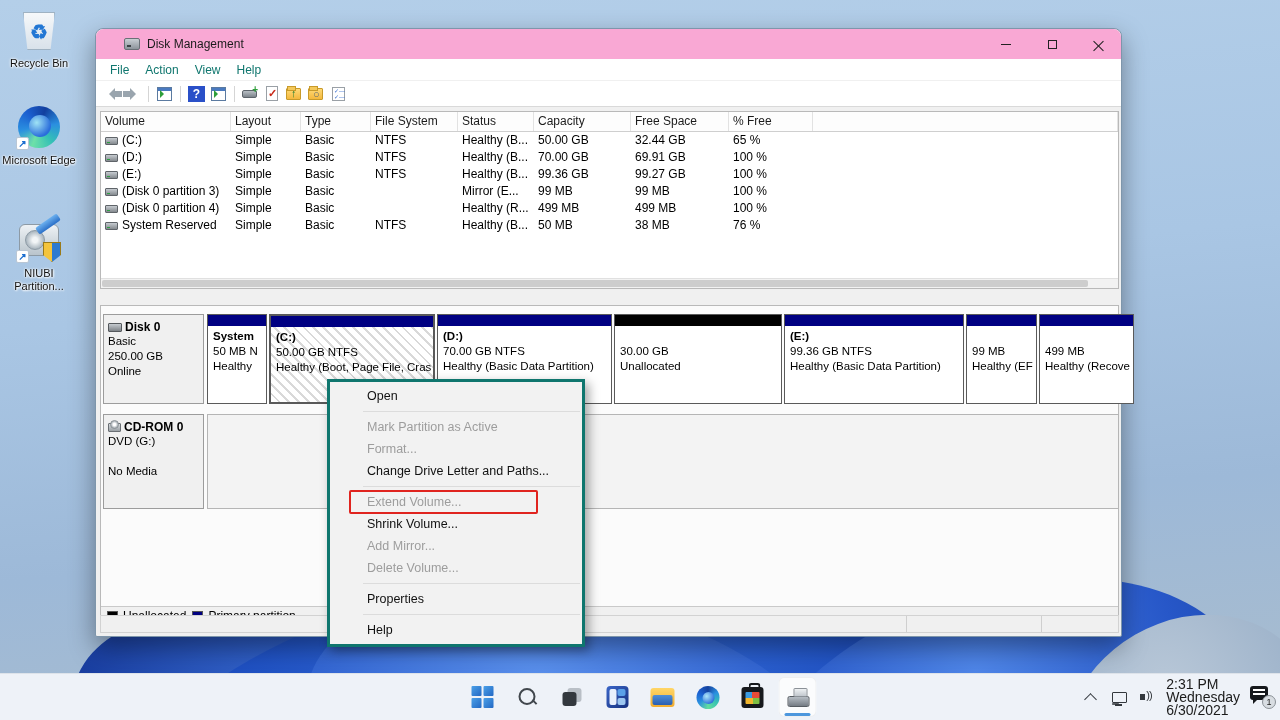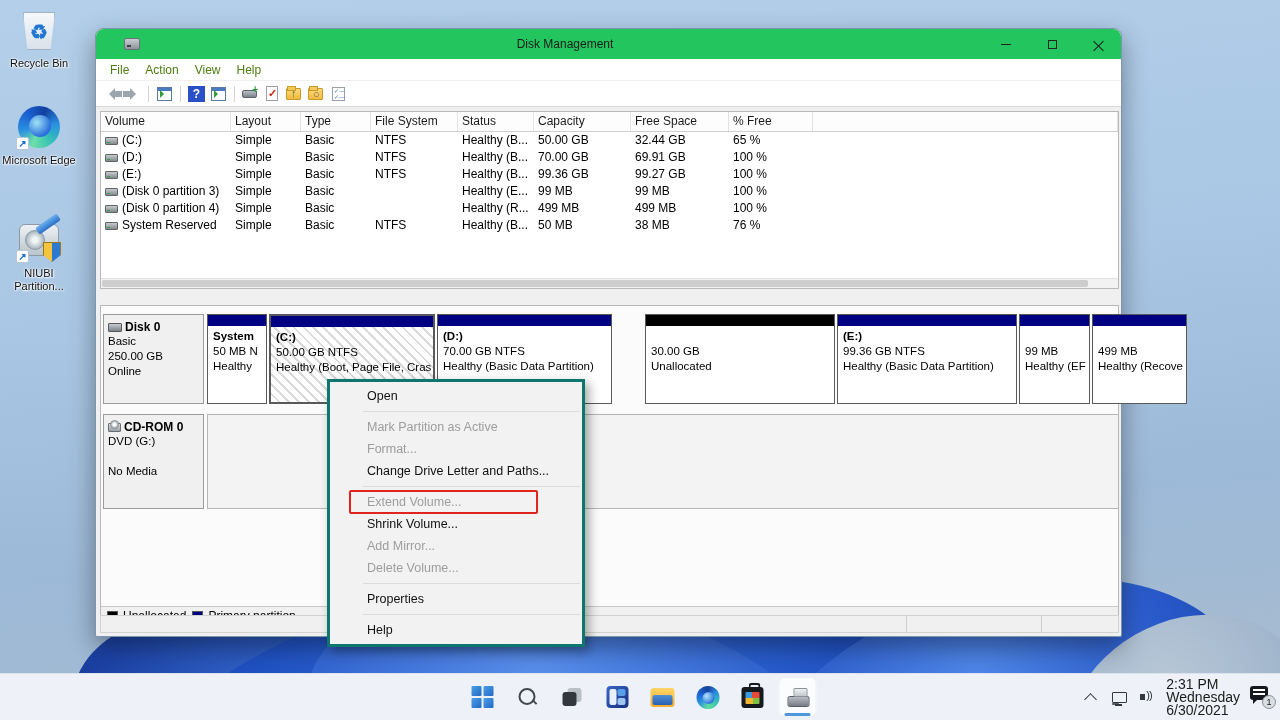--- a/index.html
+++ b/index.html
@@ -45,35 +45,35 @@
   .niubi-pencil { position:absolute; left:20px; top:4px; width:26px; height:8px; border-radius:2px;
     background:linear-gradient(180deg,#6db1ef,#2a6fc8); transform:rotate(-35deg); }
   .niubi-shield { position:absolute; right:2px; bottom:2px; width:18px; height:20px;
     clip-path:polygon(0 0,100% 0,100% 65%,50% 100%,0 65%);
     background:linear-gradient(90deg,#f4c43c 50%,#2e7ad0 50%); border:1px solid #9a7a1a; }
 
   
   .window { position:absolute; left:95px; top:28px; width:1027px; height:609px;
     background:#f0f0f0; border:1px solid #7e96ab; border-radius:8px 8px 2px 2px;
     box-shadow:0 10px 26px rgba(0,0,0,.38); }
-  .titlebar { height:30px; display:flex; align-items:center; background:#22c55e; border-radius:8px 8px 0 0; padding-left:28px;text-align:center; }
+  .titlebar { height:30px; display:flex; align-items:center; background:#f9a8d4; border-radius:8px 8px 0 0; padding-left:28px; }
   .title-ico { width:16px; height:12px; margin-right:7px; position:relative;
     background:linear-gradient(180deg,#c9ced3,#8d949b); border-radius:2px; border:1px solid #6a7076; }
   .title-ico::after { content:""; position:absolute; left:2px; bottom:2px; width:4px; height:2px; background:#3d4247; }
   .title-txt { font-size:12px; color:#1b1b1b; flex:1; }
   .win-controls { display:flex; height:100%; }
   .win-btn { width:46px; height:100%; display:flex; align-items:center; justify-content:center; }
   .glyph-min { width:10px; height:1px; background:#222; }
   .glyph-max { width:9px; height:9px; border:1px solid #222; }
   .glyph-close { position:relative; width:11px; height:11px; }
   .glyph-close::before,.glyph-close::after { content:""; position:absolute; left:5px; top:0; width:1px; height:14px; background:#222; }
   .glyph-close::before { transform:rotate(45deg);} .glyph-close::after { transform:rotate(-45deg);}
 
   .menubar { height:22px; background:#fff; display:flex; align-items:center; padding-left:6px; border-bottom:1px solid #f0f0f0; }
-  .menubar span { font-size:12px; color:#4d7c0f; padding:2px 8px; }
+  .menubar span { font-size:12px; color:#0f766e; padding:2px 8px; }
   .toolbar { height:26px; background:#fff; display:flex; align-items:center; padding-left:6px; border-bottom:1px solid #d9d9d9; gap:5px; }
   .tb-sep { width:1px; height:16px; background:#d5d5d5; margin:0 2px; }
   .tb-ico { width:17px; height:16px; position:relative; display:inline-block; }
   .arrow-l,.arrow-r { width:0; height:0; border:6px solid transparent; position:absolute; top:2px; }
   .arrow-l { border-right-color:#9aa5ae; left:1px; }
   .arrow-r { border-left-color:#9aa5ae; left:6px; }
   .arrow-l::after { content:""; position:absolute; left:6px; top:-3px; width:7px; height:6px; background:#9aa5ae; }
   .arrow-r::after { content:""; position:absolute; left:-13px; top:-3px; width:7px; height:6px; background:#9aa5ae; }
   .ico-window { position:absolute; inset:1px; background:#fff; border:1px solid #5b7aa0; }
   .ico-window::before { content:""; position:absolute; left:0; right:0; top:0; height:3px; background:#4a7ac0; }
@@ -357,21 +357,21 @@
           <div></div>
         </div>
         <div class="lp-grid lp-row">
           <div class="vol-cell">
             <span class="vol-ico"></span>
             <span>(Disk 0 partition 3)</span>
           </div>
           <div>Simple</div>
           <div>Basic</div>
           <div></div>
-          <div>Healthy (E...</div>
+          <div>Mirror (E...</div>
           <div>99 MB</div>
           <div>99 MB</div>
           <div>100 %</div>
           <div></div>
         </div>
         <div class="lp-grid lp-row">
           <div class="vol-cell">
             <span class="vol-ico"></span>
             <span>(Disk 0 partition 4)</span>
           </div>
@@ -433,21 +433,21 @@
             </div>
           </div>
           <div class="part" style="width: 175px;">
             <div class="bar" style="background: rgb(0, 0, 130);"></div>
             <div class="ptxt">
               <div class="l1">(D:)</div>
               <div class="l2">70.00 GB NTFS</div>
               <div class="l3">Healthy (Basic Data Partition)</div>
             </div>
           </div>
-          <div class="part" style="width: 190px; margin-left: 31px;">
+          <div class="part" style="width: 168px;">
             <div class="bar" style="background: rgb(0, 0, 0);"></div>
             <div class="ptxt">
               <div class="l1"></div>
               <div class="l2">30.00 GB</div>
               <div class="l3">Unallocated</div>
             </div>
           </div>
           <div class="part" style="width: 180px;">
             <div class="bar" style="background: rgb(0, 0, 130);"></div>
             <div class="ptxt">

